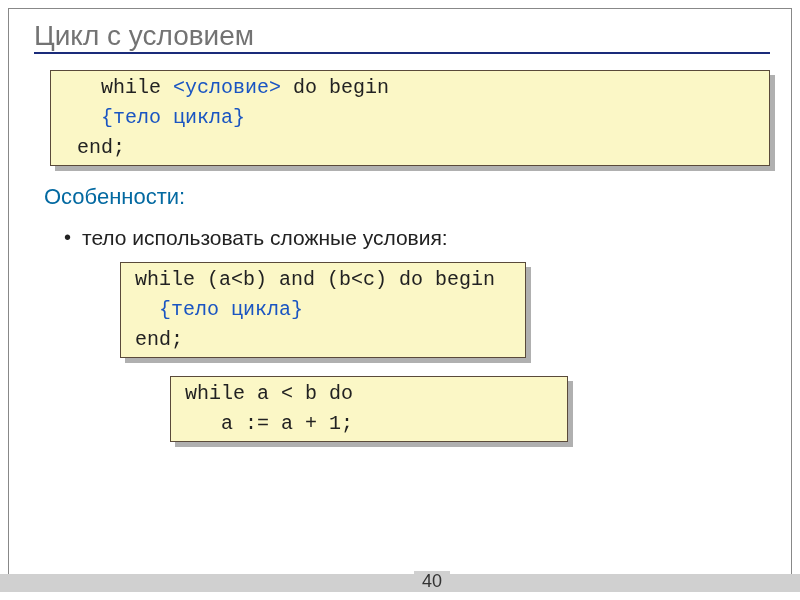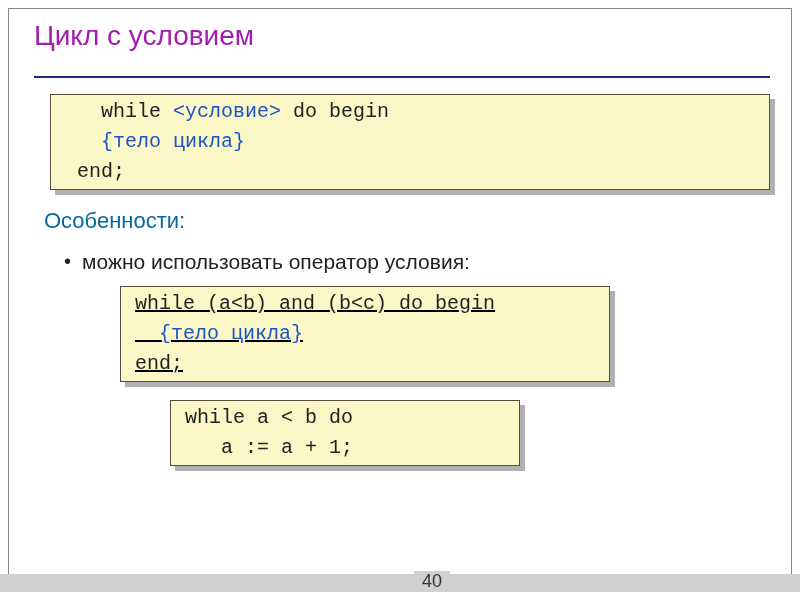--- a/index.html
+++ b/index.html
@@ -16,23 +16,23 @@
     top: 8px; left: 8px; right: 8px; bottom: 8px;
     border: 1px solid #888;
   }
   .slide {
     position: absolute;
     top: 0; left: 0; right: 0; bottom: 0;
     padding: 20px 30px 20px 40px;
   }
   .title {
     font-size: 28px;
-    color: #a21caf;
+    color: #737373;
     font-weight: 400;
-    padding-bottom: 24px;
+    padding-bottom: 0;
     border-bottom: 2.5px solid #1a2b7a;
     margin-bottom: 16px;
     margin-left: -6px;
   }
   .codebox-wrapper {
     margin: 8px 0 18px 10px;
   }
   .codebox {
     background: #fbf7c6;
     border: 1.5px solid #5a4a3a;
@@ -62,22 +62,22 @@
     padding-right: 20px;
   }
   .bullet::before {
     content: "•";
     position: absolute;
     left: -18px;
     top: 0;
     font-size: 20px;
   }
   .mono { font-family: "Courier New", monospace; }
-  .indent-box-1 { margin-left: 80px; width: 490px; text-decoration: underline; }
-  .indent-box-2 { margin-left: 130px; width: 350px; }
+  .indent-box-1 { margin-left: 80px; width: 406px; }
+  .indent-box-2 { margin-left: 130px; width: 398px; }
   .footer-band {
     position: absolute;
     left: 0; right: 0;
     bottom: 8px;
     height: 18px;
     background: #d0d0d0;
   }
   .page-num {
     position: absolute;
     bottom: 8px;
@@ -103,21 +103,21 @@
   <h1 class="title">Цикл с условием</h1>
 
   <div class="codebox-wrapper">
     <div class="codebox"><span>   </span><span class="kw">while </span><span class="tag">&lt;условие&gt;</span><span class="kw"> do begin</span>
 <span>   </span><span class="brace">{тело цикла}</span>
 <span class="kw"> end;</span></div>
   </div>
 
   <div class="subhead">Особенности:</div>
 
-  <div class="bullet">можно использовать оператор условия:</div>
+  <div class="bullet">тело использовать сложные условия:</div>
 
   <div class="codebox-wrapper indent-box-1">
     <div class="codebox"><span>while (a&lt;b) and (b&lt;c) do begin</span>
 <span>  </span><span class="brace">{тело цикла}</span>
 <span>end;</span></div>
   </div>
 
 
   <div class="codebox-wrapper indent-box-2">
     <div class="codebox"><span>while a &lt; b do</span>

